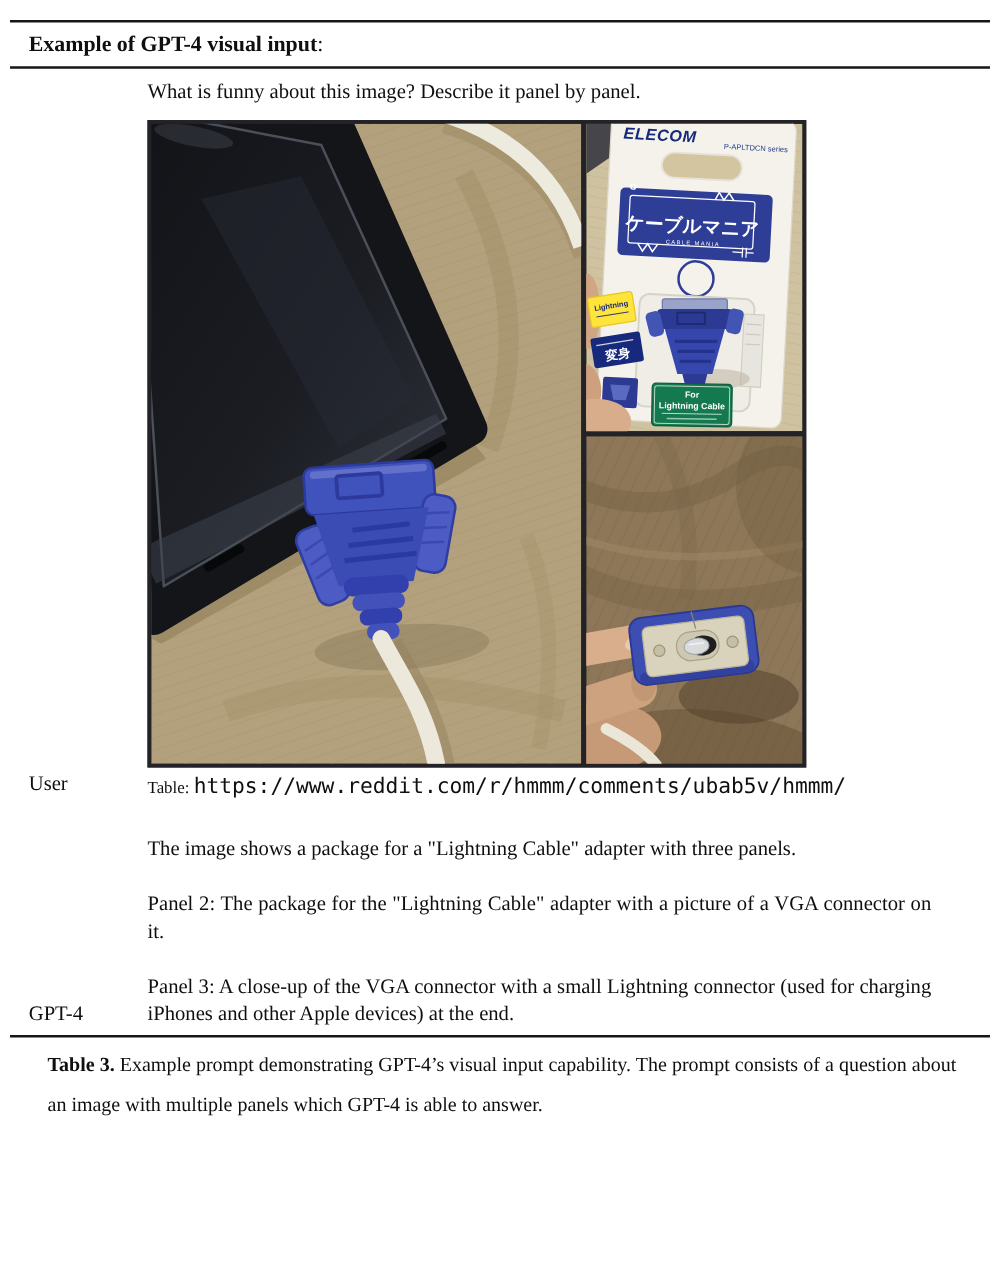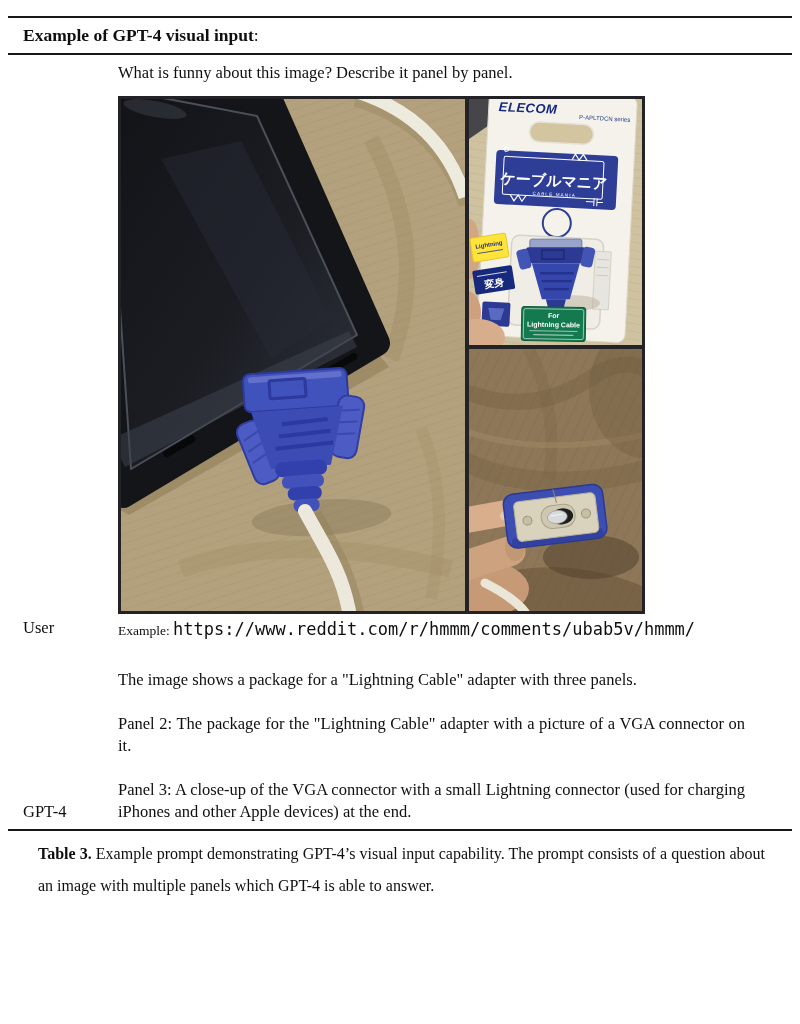--- a/index.html
+++ b/index.html
@@ -234,21 +234,21 @@
             <rect x="72" y="156" width="34" height="23" rx="11" fill="#cfc8b0" stroke="#aaa38a" stroke-width="1"></rect>
             <ellipse cx="93" cy="168" rx="11" ry="8" fill="#1e1e1e"></ellipse>
             <ellipse cx="88" cy="168" rx="10" ry="6.5" fill="#d9dadc" stroke="#9fa0a3" stroke-width="0.8"></ellipse>
             <line x1="82" y1="166" x2="94" y2="166" stroke="#f2f3f5" stroke-width="1.2"></line>
             <path d="M87,140 L89,154" stroke="#8a8470" stroke-width="1"></path>
           </g>
         </svg>
 
       </div>
       <div class="src-line">
-        <span>Example:</span>
+        <span>Table:</span>
         <span class="url">https://www.reddit.com/r/hmmm/comments/ubab5v/hmmm/</span>
       </div>
     </div>
   </div>
 </div>
 
 <div class="row assistant-row">
   <div class="role">GPT-4</div>
   <div class="content">
       <p>The image shows a package for a "Lightning Cable" adapter with three panels.</p>

